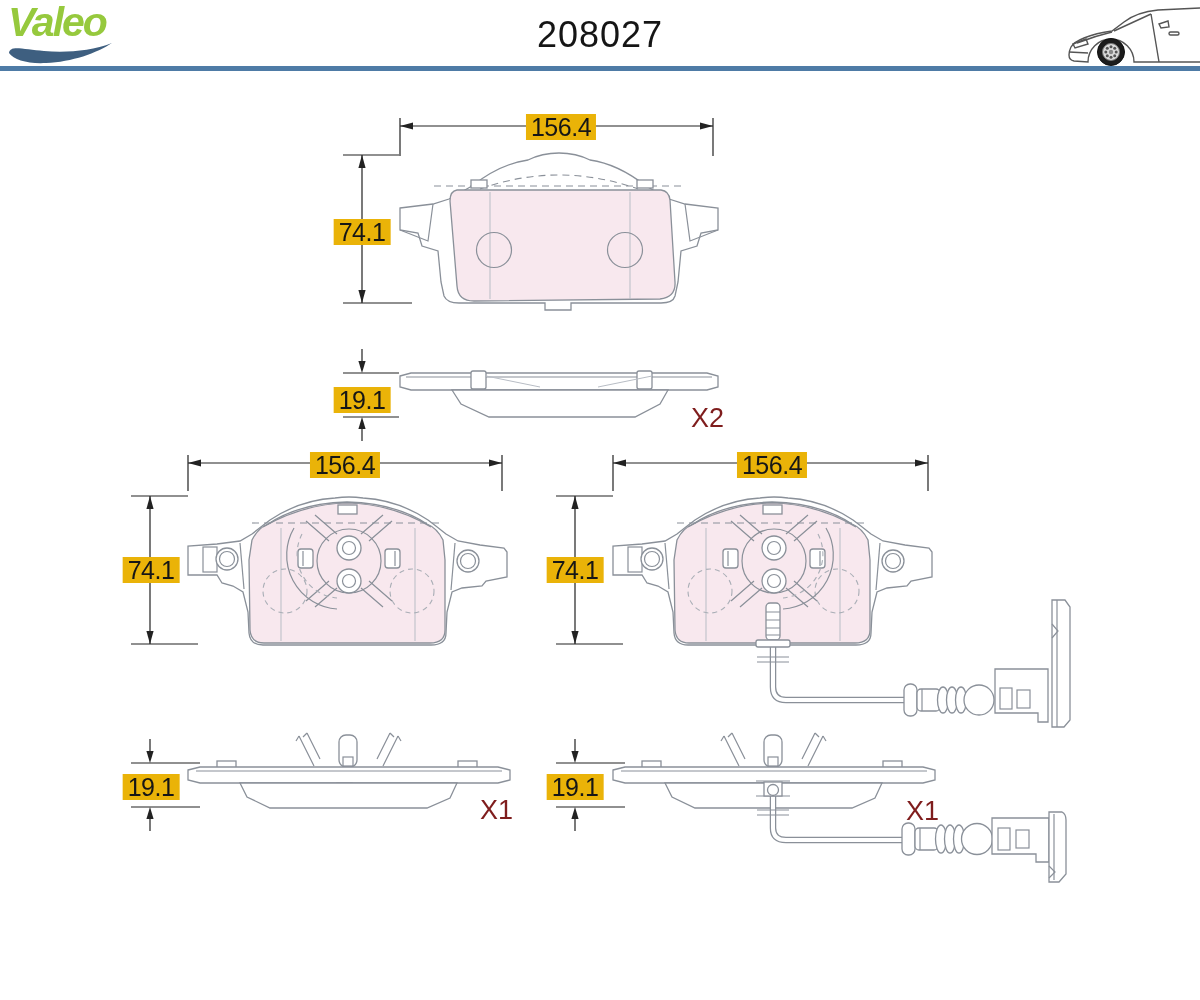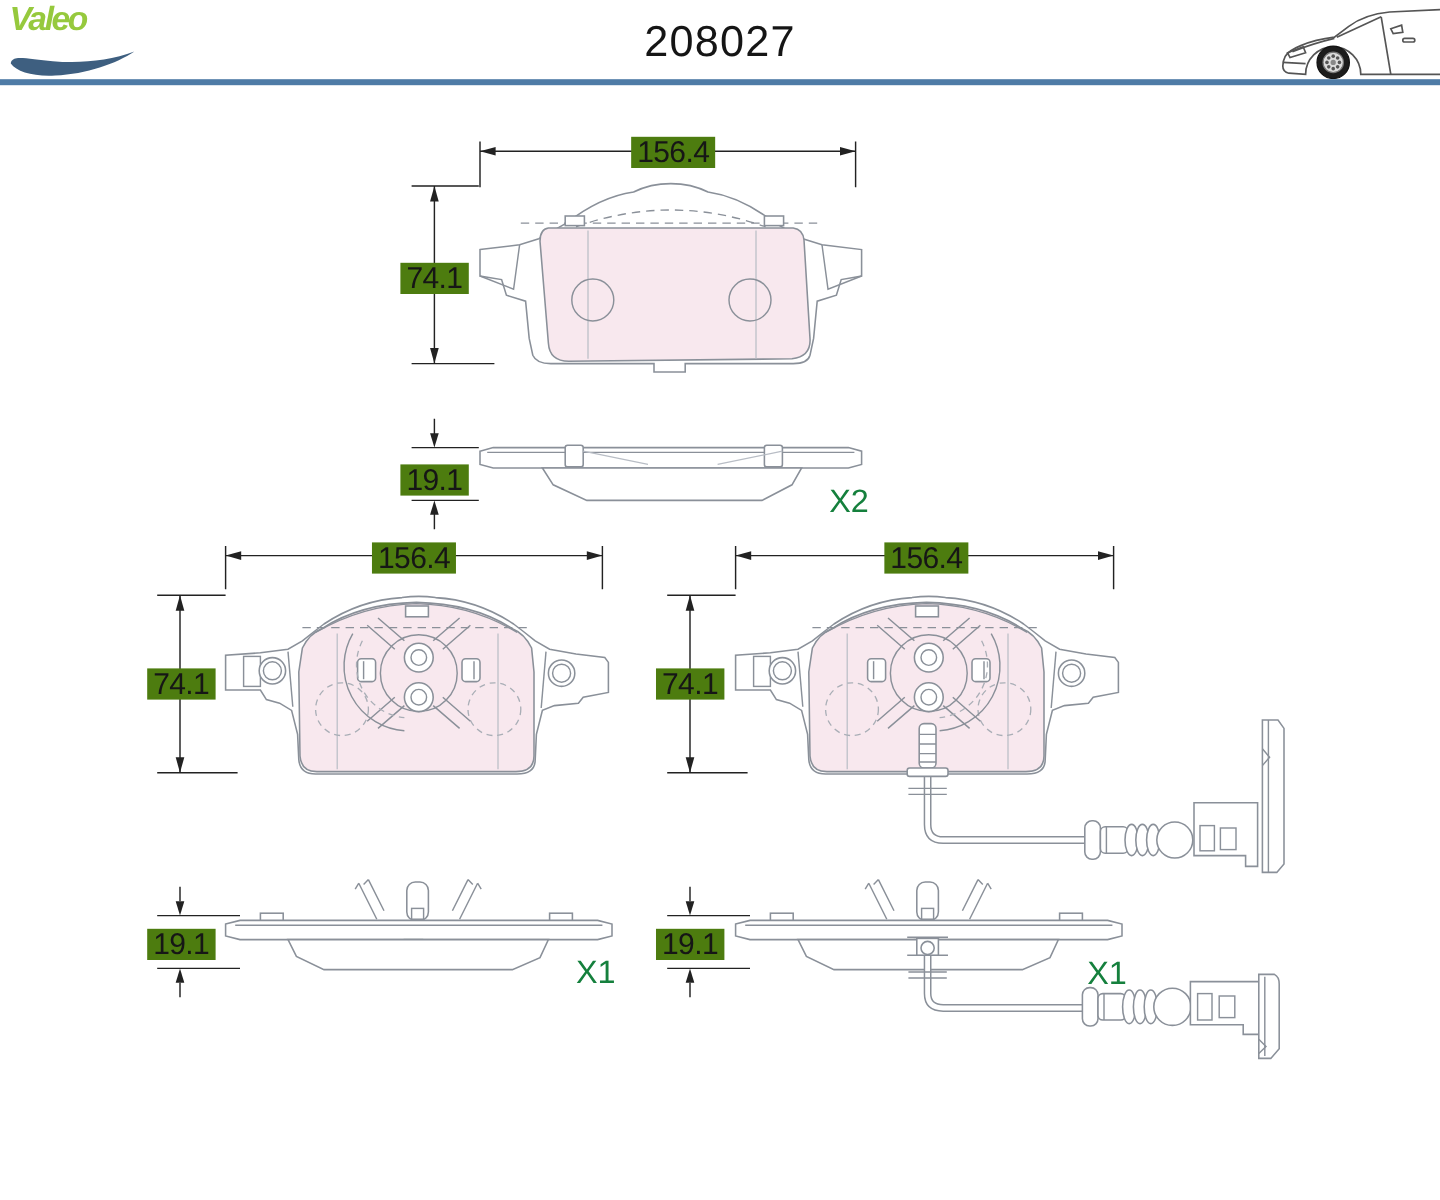--- a/index.html
+++ b/index.html
@@ -3,41 +3,41 @@
 <meta charset="utf-8">
 <style>
   html,body{margin:0;padding:0}
   body{
     width:1200px;height:1000px;position:relative;background:#fff;
     font-family:"Liberation Sans",sans-serif;overflow:hidden;
   }
   
   .logo{position:absolute;left:8px;top:2px;width:130px;height:64px}
   .brand{
-    font-size:28px;font-weight:bold;font-style:italic;letter-spacing:-2px;
+    font-size:41px;font-weight:bold;font-style:italic;letter-spacing:-2px;
     color:var(--brand-green);line-height:1.0;display:block
   }
   .swoosh{position:absolute;left:0;top:40px}
   .part-number{
     position:absolute;left:0;right:0;top:14px;text-align:center;
     font-size:36px;font-weight:normal;color:#151515;letter-spacing:1px
   }
   .car{position:absolute;left:1055px;top:2px}
   .header-rule{
     position:absolute;left:0;top:66px;width:1200px;height:5px;
     background:var(--header-rule-blue)
   }
   
   .canvas-svg{position:absolute;left:0;top:0}
   .dim-label{
     position:absolute;font-size:25px;letter-spacing:-0.5px;color:#161616;
-    background:#4d7c0f;padding:0 5px;line-height:1.05;white-space:nowrap;z-index:3
+    background:#eab308;padding:0 5px;line-height:1.05;white-space:nowrap;z-index:3
   }
   .qty-label{
-    position:absolute;font-size:27px;color:#15803d;line-height:1;z-index:3
+    position:absolute;font-size:27px;color:#7f1d1d;line-height:1;z-index:3
   }
   .center{transform:translateX(-50%)}
   
   .part{fill:#fff;stroke:var(--outline-gray);stroke-width:1.3}
   .pink{fill:var(--friction-pink);stroke:var(--outline-gray);stroke-width:1.3}
   .ln{fill:none;stroke:var(--outline-gray);stroke-width:1.2}
   .lnl{fill:none;stroke:#b8bdc5;stroke-width:1}
   .dash{fill:none;stroke:var(--outline-gray);stroke-width:1.1;stroke-dasharray:7 5}
   .dashc{fill:none;stroke:#a9aeb6;stroke-width:1.1;stroke-dasharray:5 4}
   .dim{stroke:#222;stroke-width:1.2;fill:none}

